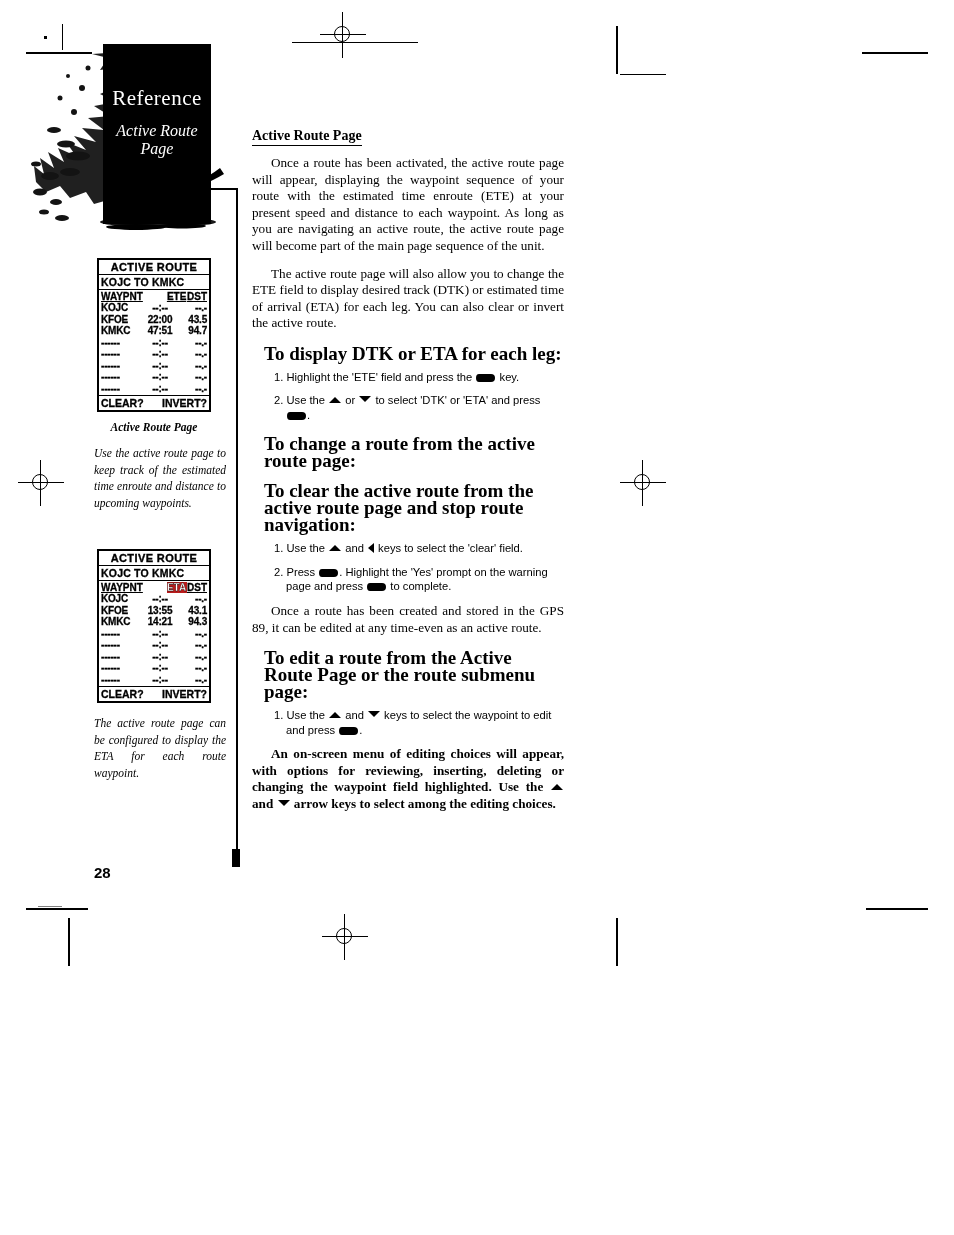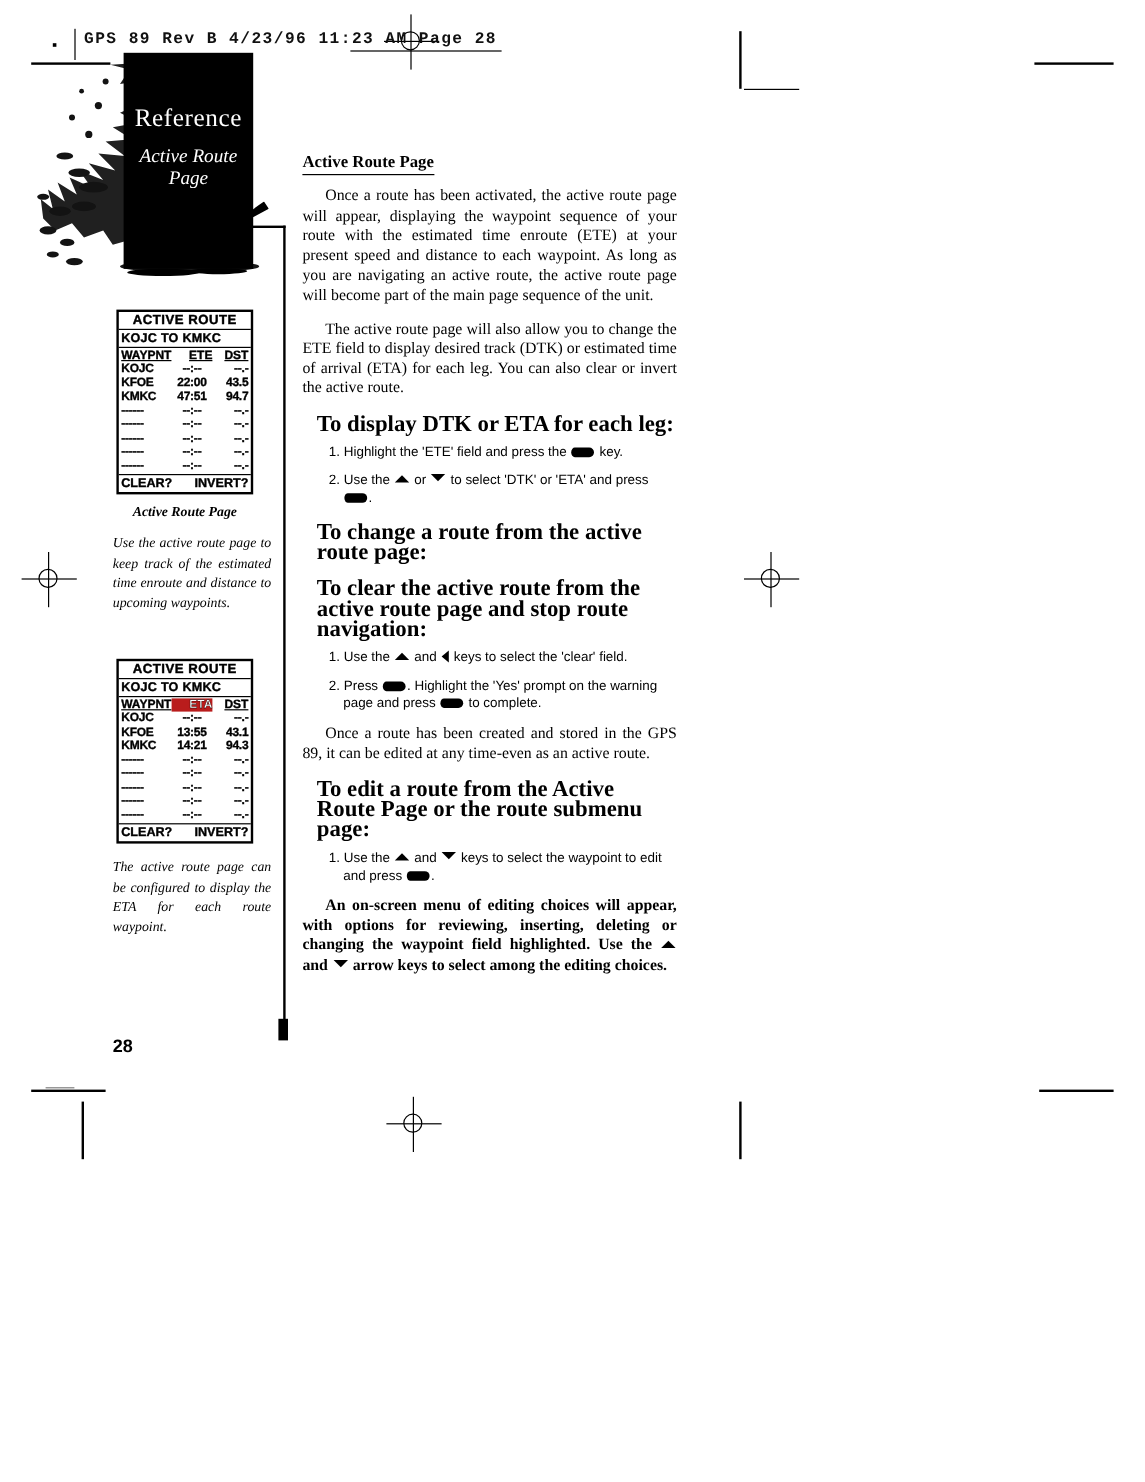--- a/index.html
+++ b/index.html
@@ -177,21 +177,21 @@
     -webkit-text-stroke: 0.3px #000;
   }
   .lcd-head {
     display: flex;
     font-weight: bold;
     font-size: 10px;
     padding: 1px 2px 0;
     -webkit-text-stroke: 0.3px #000;
   }
   .lcd-head .c1 { width: 42px; text-decoration: underline; }
-  .lcd-head .c2 { width: 34px; text-align: right; text-decoration: underline; }
+  .lcd-head .c2 { width: 34px; text-align: left; text-decoration: underline; margin-left: 24px; }
   .lcd-head .c3 { flex: 1; text-align: right; text-decoration: underline; }
   .lcd-head .c2.inv {
     background: #b91c1c;
     color: #fff;
     text-decoration: none;
   }
   .lcd-rows { padding: 0 2px 1px; }
   .lcd-row {
     display: flex;
     font-weight: bold;
@@ -337,21 +337,20 @@
       <div class="ring"></div>
   </div>
   <div class="reg-mark" style="left:326px; top:18px;">
     <div class="v"></div>
       <div class="h"></div>
       <div class="ring"></div>
   </div>
 
   <div class="head-dot"></div>
   <div class="head-rule"></div>
-  <div class="running-head">GPS 89  Rev B   4/23/96 11:23 AM   Page 28</div>
   <div class="head-underline"></div>
 
   <svg class="tab-splat" viewBox="0 0 92 178" preserveAspectRatio="none">
     <g fill="#000">
       <path d="M62 2 L78 6 L70 18 L84 16 L74 30 L88 34 L70 42 L86 50 L64 54 L80 64 L58 66 L74 78 L52 76 L66 90 L44 84 L56 98 L36 90 L46 104 L28 96 L34 110 L18 100 L24 116 L10 106 L14 122 L4 114 L6 130 L16 140 L30 134 L40 146 L56 140 L64 152 L78 148 L86 160 L92 152 L92 0 Z" opacity="0.95"></path>
       <ellipse cx="20" cy="124" rx="9" ry="4"></ellipse>
       <ellipse cx="10" cy="140" rx="7" ry="3.5"></ellipse>
       <ellipse cx="26" cy="150" rx="6" ry="3"></ellipse>
       <ellipse cx="14" cy="160" rx="5" ry="2.5"></ellipse>
       <ellipse cx="32" cy="166" rx="7" ry="3"></ellipse>

